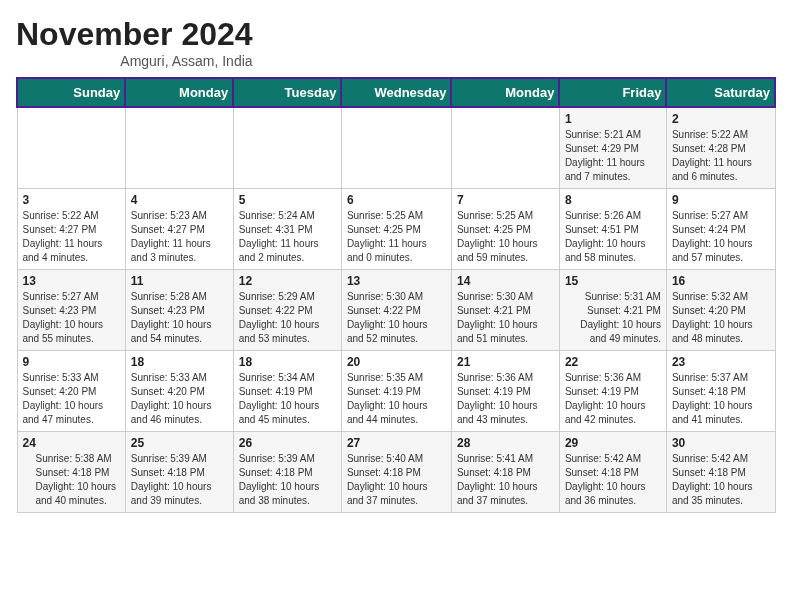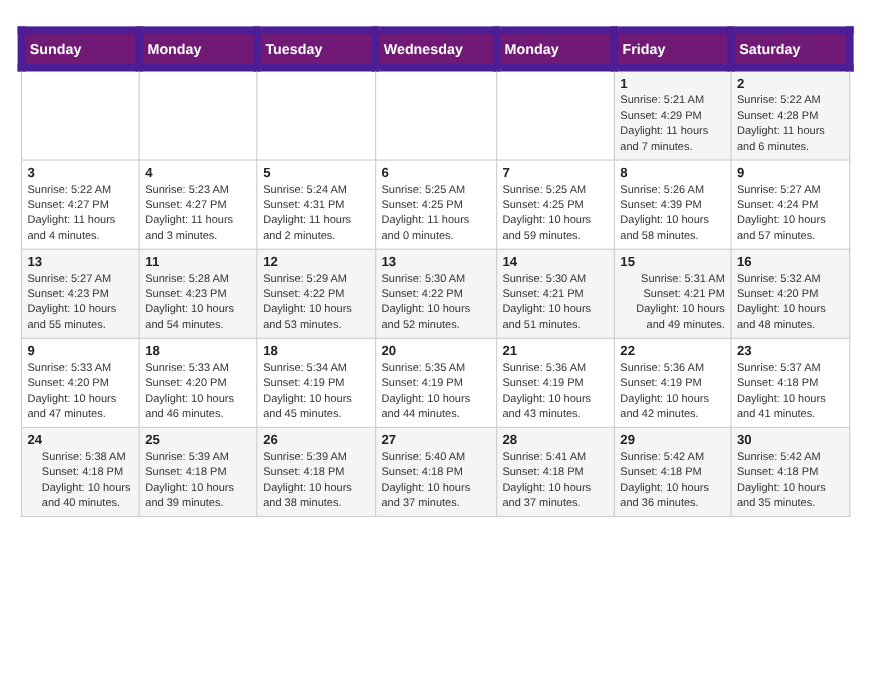--- a/index.html
+++ b/index.html
@@ -43,27 +43,27 @@
     .location {
       font-size: 14px;
       color: #555;
     }
     table {
       width: 100%;
       border-collapse: collapse;
       font-size: 11px;
     }
     thead tr th {
-      background-color: #701a75;
+      background-color: #0f766e;
       color: #fff;
       padding: 6px 4px;
-      text-align: left;
+      text-align: right;
       font-size: 13px;
       font-weight: bold;
-      border: 7px solid #4c1d95;
+      border: 2px solid #4c1d95;
     }
     tbody tr td {
       border: 1px solid #ccc;
       vertical-align: top;
       padding: 4px 5px;
       width: 113px;
       min-height: 70px;
       background: #fff;
     }
     tbody tr:nth-child(odd) td {
@@ -85,20 +85,24 @@
       line-height: 1.4;
     }
     .empty-cell {
       background: #fff !important;
     }
   </style>
 </head>
 <body>
 
 <div class="header">
+  <div class="title-block">
+    <div class="month-title">November 2024</div>
+    <div class="location">Amguri, Assam, India</div>
+  </div>
 </div>
 
 <table>
   <thead>
     <tr>
     <th>Sunday</th>
         <th>Monday</th>
         <th>Tuesday</th>
         <th>Wednesday</th>
         <th>Monday</th>
@@ -153,21 +157,21 @@
         </td>
         <td>
           <span class="day-num">7</span>
           <div class="day-info" style="white-space: pre-line;">Sunrise: 5:25 AM
 Sunset: 4:25 PM
 Daylight: 10 hours and 59 minutes.</div>
         </td>
         <td>
           <span class="day-num">8</span>
           <div class="day-info" style="white-space: pre-line;">Sunrise: 5:26 AM
-Sunset: 4:39 PM
+Sunset: 4:51 PM
 Daylight: 10 hours and 58 minutes.</div>
         </td>
         <td>
           <span class="day-num">9</span>
           <div class="day-info" style="white-space: pre-line;">Sunrise: 5:27 AM
 Sunset: 4:24 PM
 Daylight: 10 hours and 57 minutes.</div>
         </td>
       </tr>
       <tr>

